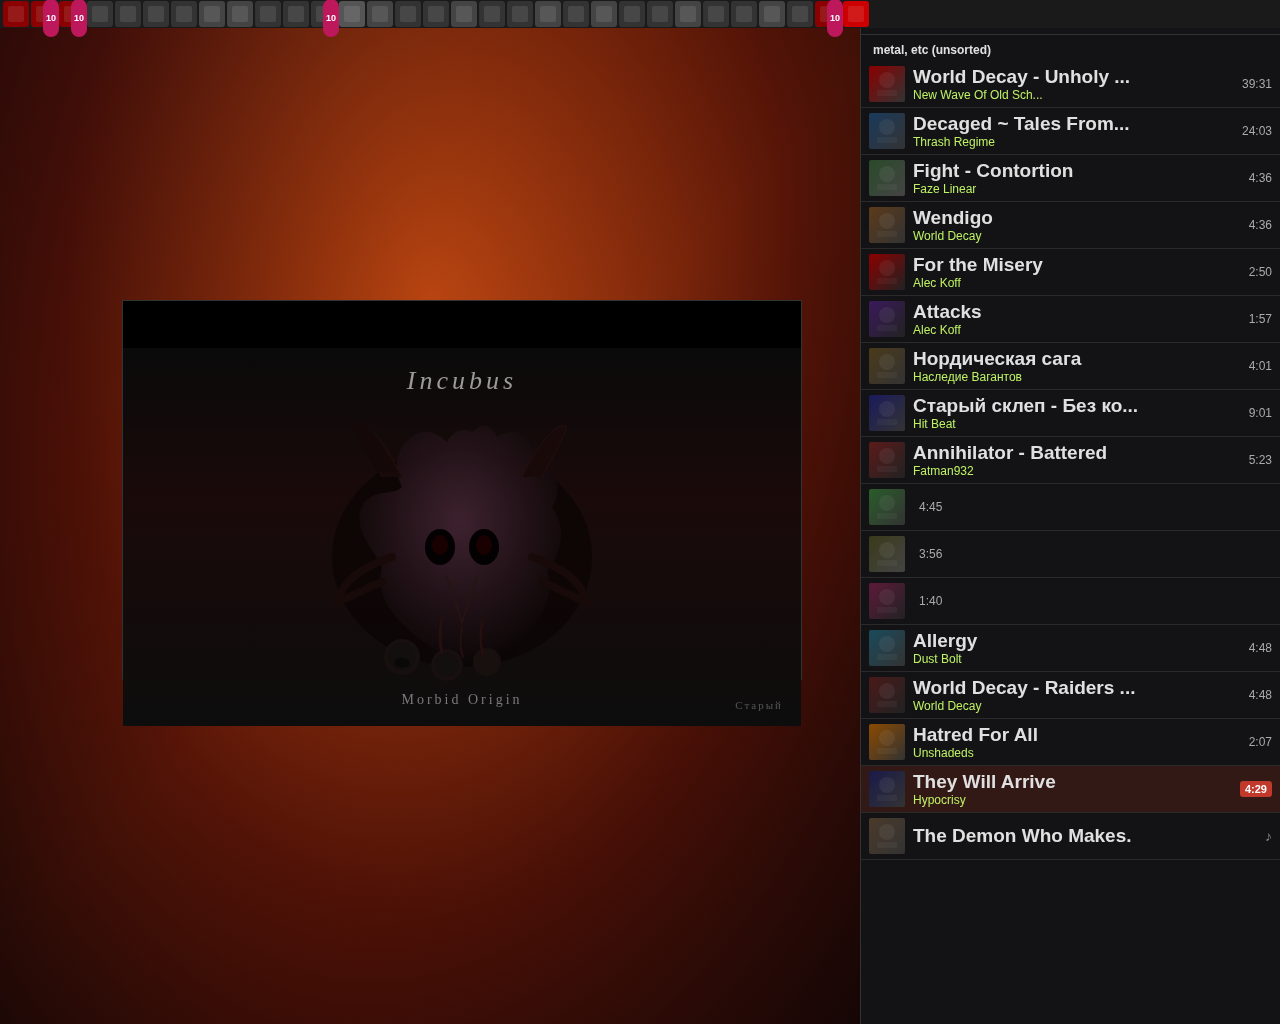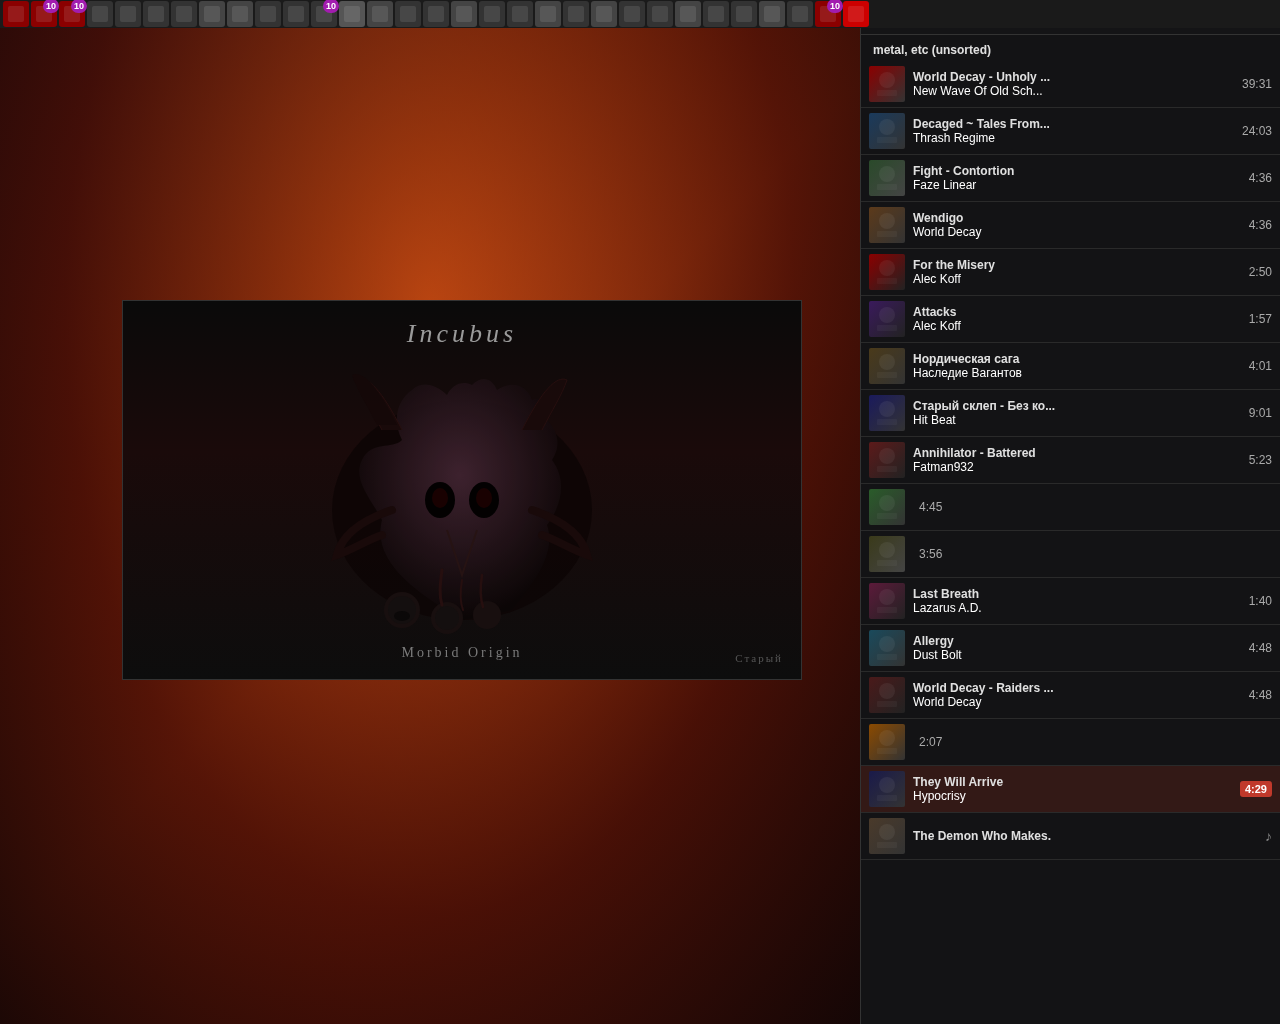--- a/index.html
+++ b/index.html
@@ -52,26 +52,26 @@
       margin: 0 1px;
       background: #333;
       border-radius: 3px;
       flex-shrink: 0;
     }
 
     .taskbar-icon .badge {
       position: absolute;
       top: -2px;
       right: -2px;
-      background: #a21caf;
+      background: #be185d;
       color: #fff;
       font-size: 9px;
       font-weight: bold;
       border-radius: 8px;
-      padding: 0 3px;
+      padding: 12px 3px;
       min-width: 14px;
       text-align: center;
       line-height: 14px;
     }
 
     
     #video-player {
       position: absolute;
       left: 122px;
       top: 300px;
@@ -82,20 +82,21 @@
       z-index: 10;
     }
 
     #album-art {
       width: 100%;
       height: 100%;
       display: flex;
       justify-content: center;
       position: relative;
       overflow: hidden;
+      margin-top: 47px;
     }
 
     
     #album-inner {
       width: 100%;
       height: 100%;
       background: linear-gradient(180deg, #0a0a0a 0%, #1a0a0a 40%, #0d0d0d 100%);
       position: relative;
       display: flex;
       flex-direction: column;
@@ -199,29 +200,29 @@
     .thumb-color-16 { background: linear-gradient(135deg, #1a1a4a, #333); }
     .thumb-color-17 { background: linear-gradient(135deg, #4a3a2a, #333); }
 
     .playlist-info {
       flex: 1;
       min-width: 0;
     }
 
     .playlist-title {
       color: #e0e0e0;
-      font-size: 12px;
+      font-size: 19px;
       font-weight: 600;
       white-space: nowrap;
       overflow: hidden;
       text-overflow: ellipsis;
     }
 
     .playlist-artist {
-      color: #ffffff;
+      color: #bef264;
       font-size: 12px;
       white-space: nowrap;
       overflow: hidden;
       text-overflow: ellipsis;
     }
 
     .playlist-duration {
       color: #aaa;
       font-size: 12px;
       flex-shrink: 0;
@@ -533,24 +534,20 @@
             <rect x="8" y="24" width="20" height="6" rx="1" fill="rgba(255,255,255,0.1)"></rect>
           </svg></div>
         <div class="playlist-duration">3:56</div>
       </div>
       <div class="playlist-item">
         <div class="playlist-thumb thumb-color-12"><svg width="36" height="36" style="opacity:0.4">
             <rect width="36" height="36" fill="none"></rect>
             <circle cx="18" cy="14" r="8" fill="rgba(255,255,255,0.15)"></circle>
             <rect x="8" y="24" width="20" height="6" rx="1" fill="rgba(255,255,255,0.1)"></rect>
           </svg></div>
-        <div class="playlist-info">
-          <div class="playlist-title">Last Breath</div>
-          <div class="playlist-artist">Lazarus A.D.</div>
-        </div>
         <div class="playlist-duration">1:40</div>
       </div>
       <div class="playlist-item">
         <div class="playlist-thumb thumb-color-13"><svg width="36" height="36" style="opacity:0.4">
             <rect width="36" height="36" fill="none"></rect>
             <circle cx="18" cy="14" r="8" fill="rgba(255,255,255,0.15)"></circle>
             <rect x="8" y="24" width="20" height="6" rx="1" fill="rgba(255,255,255,0.1)"></rect>
           </svg></div>
         <div class="playlist-info">
           <div class="playlist-title">Allergy</div>
@@ -569,20 +566,24 @@
           <div class="playlist-artist">World Decay</div>
         </div>
         <div class="playlist-duration">4:48</div>
       </div>
       <div class="playlist-item">
         <div class="playlist-thumb thumb-color-15"><svg width="36" height="36" style="opacity:0.4">
             <rect width="36" height="36" fill="none"></rect>
             <circle cx="18" cy="14" r="8" fill="rgba(255,255,255,0.15)"></circle>
             <rect x="8" y="24" width="20" height="6" rx="1" fill="rgba(255,255,255,0.1)"></rect>
           </svg></div>
+        <div class="playlist-info">
+          <div class="playlist-title">Hatred For All</div>
+          <div class="playlist-artist">Unshadeds</div>
+        </div>
         <div class="playlist-duration">2:07</div>
       </div>
       <div class="playlist-item playing">
         <div class="playlist-thumb thumb-color-16"><svg width="36" height="36" style="opacity:0.4">
             <rect width="36" height="36" fill="none"></rect>
             <circle cx="18" cy="14" r="8" fill="rgba(255,255,255,0.15)"></circle>
             <rect x="8" y="24" width="20" height="6" rx="1" fill="rgba(255,255,255,0.1)"></rect>
           </svg></div>
         <div class="playlist-info">
           <div class="playlist-title">They Will Arrive</div>

